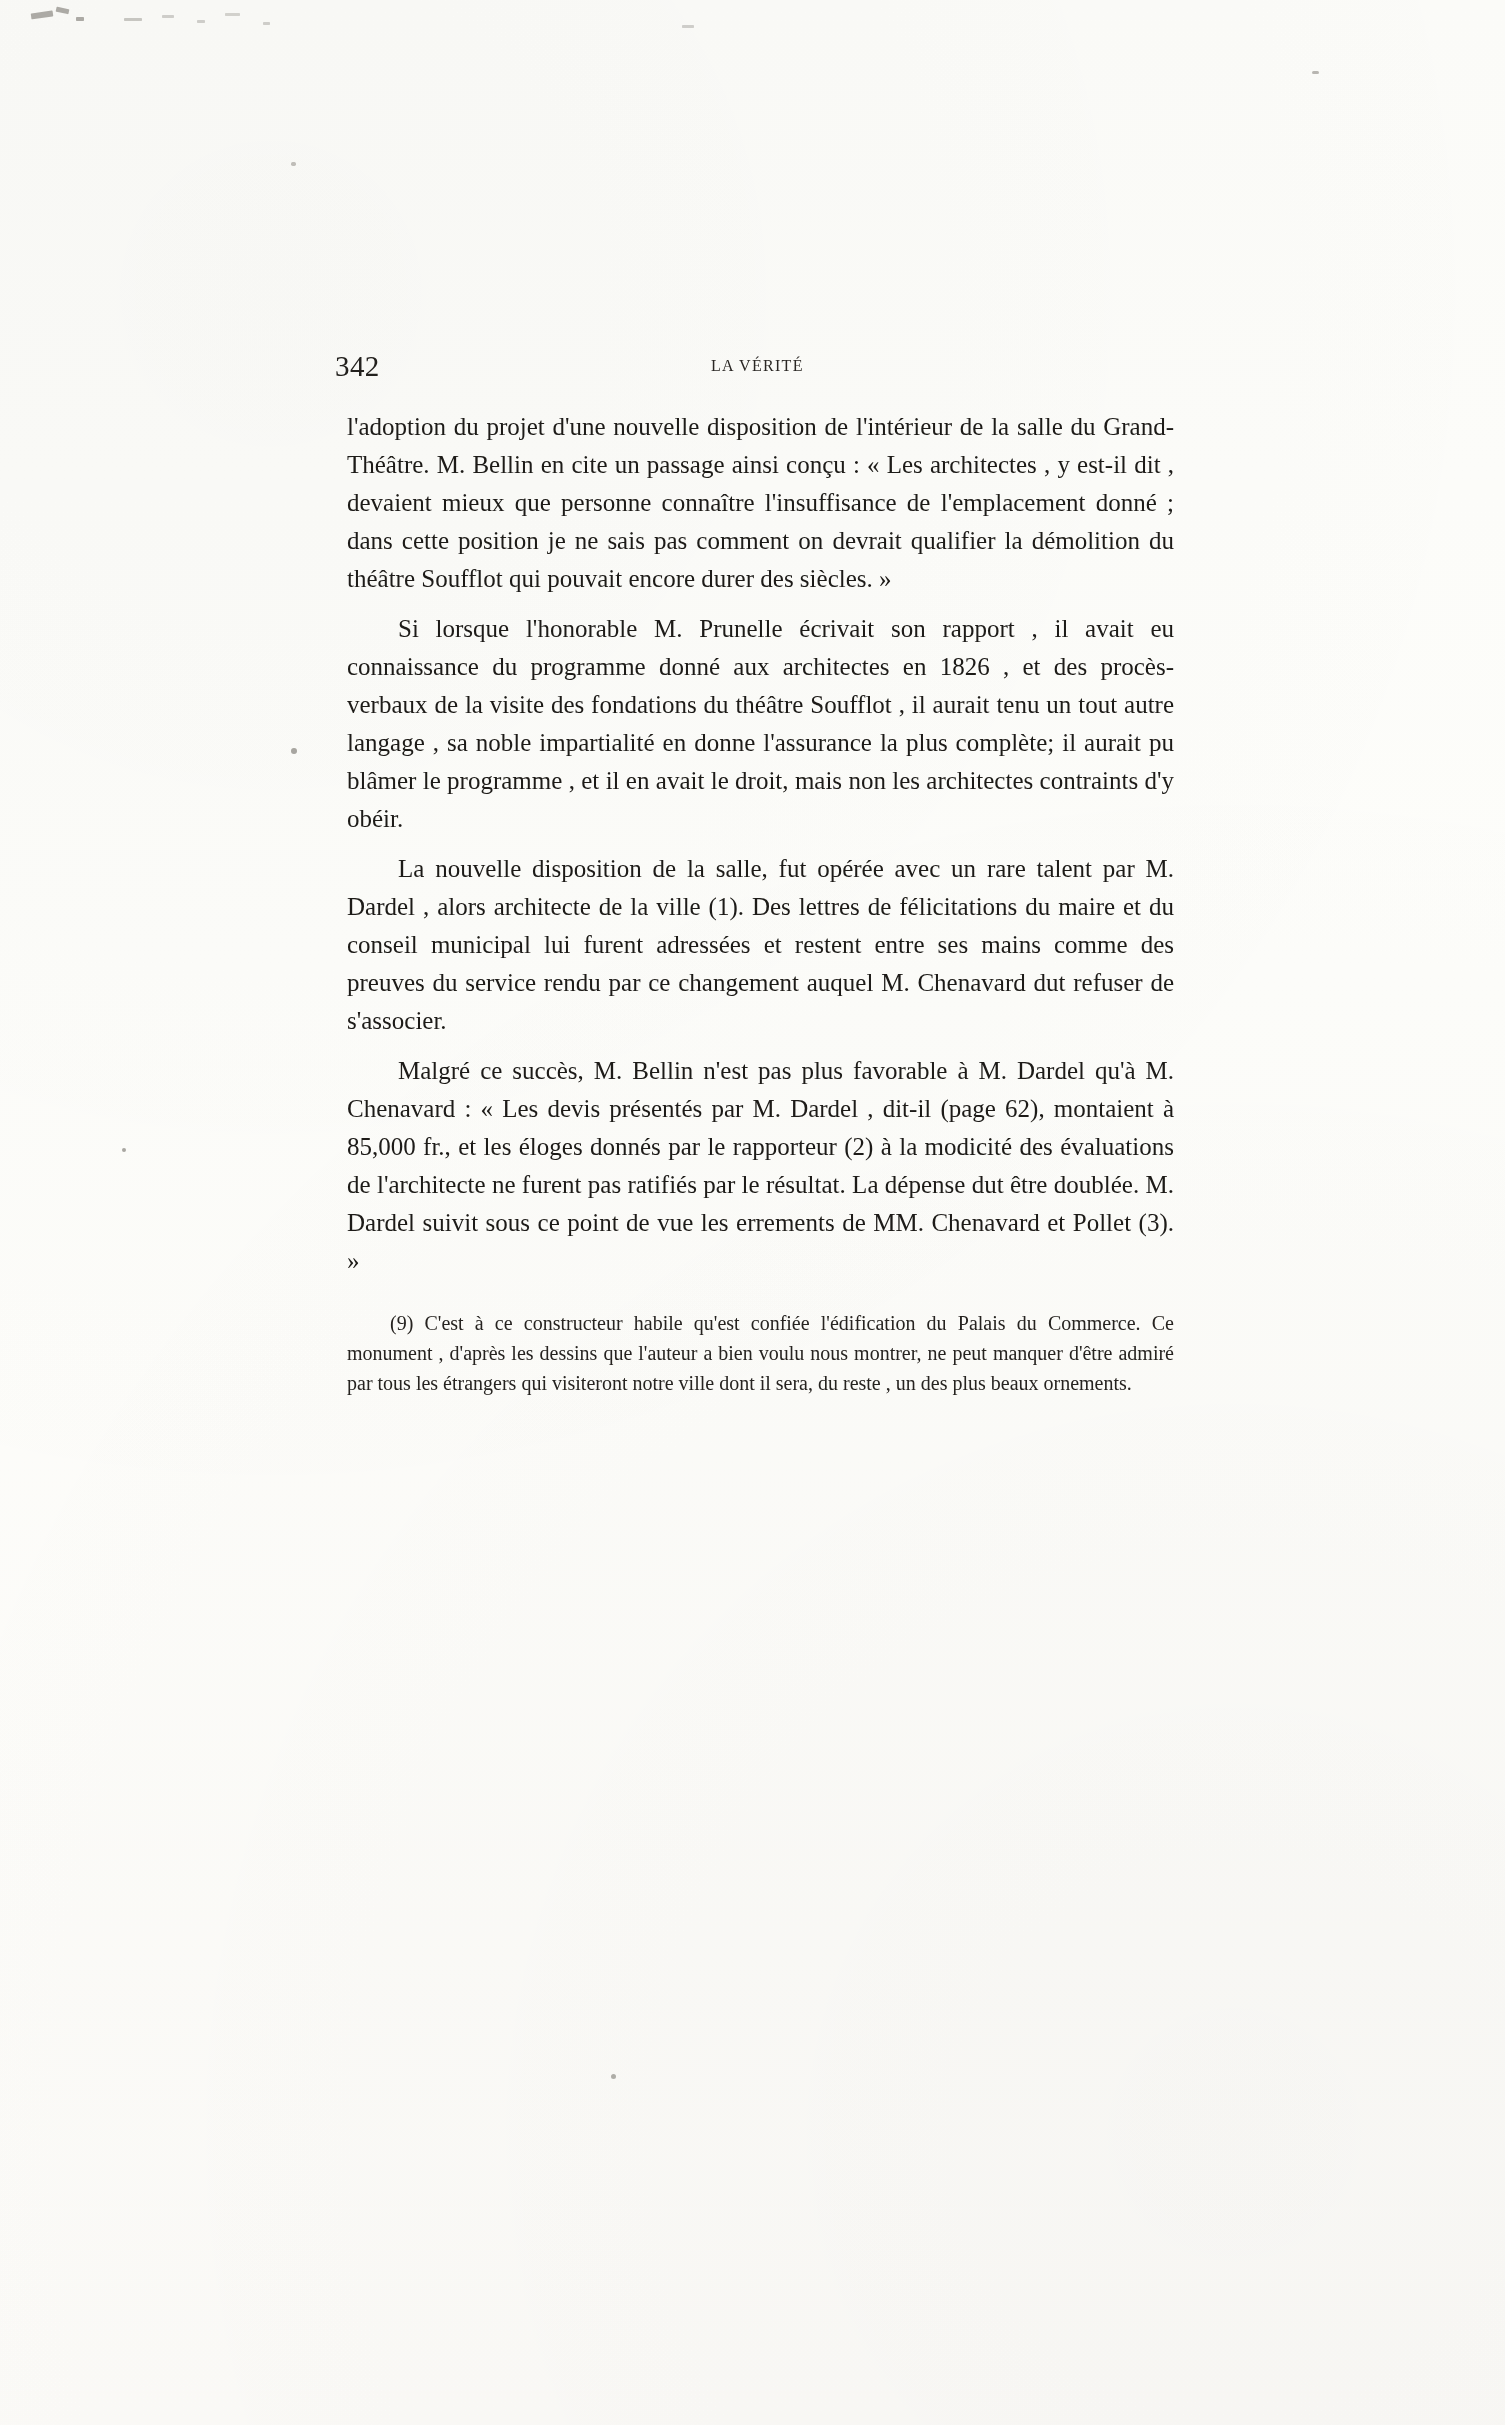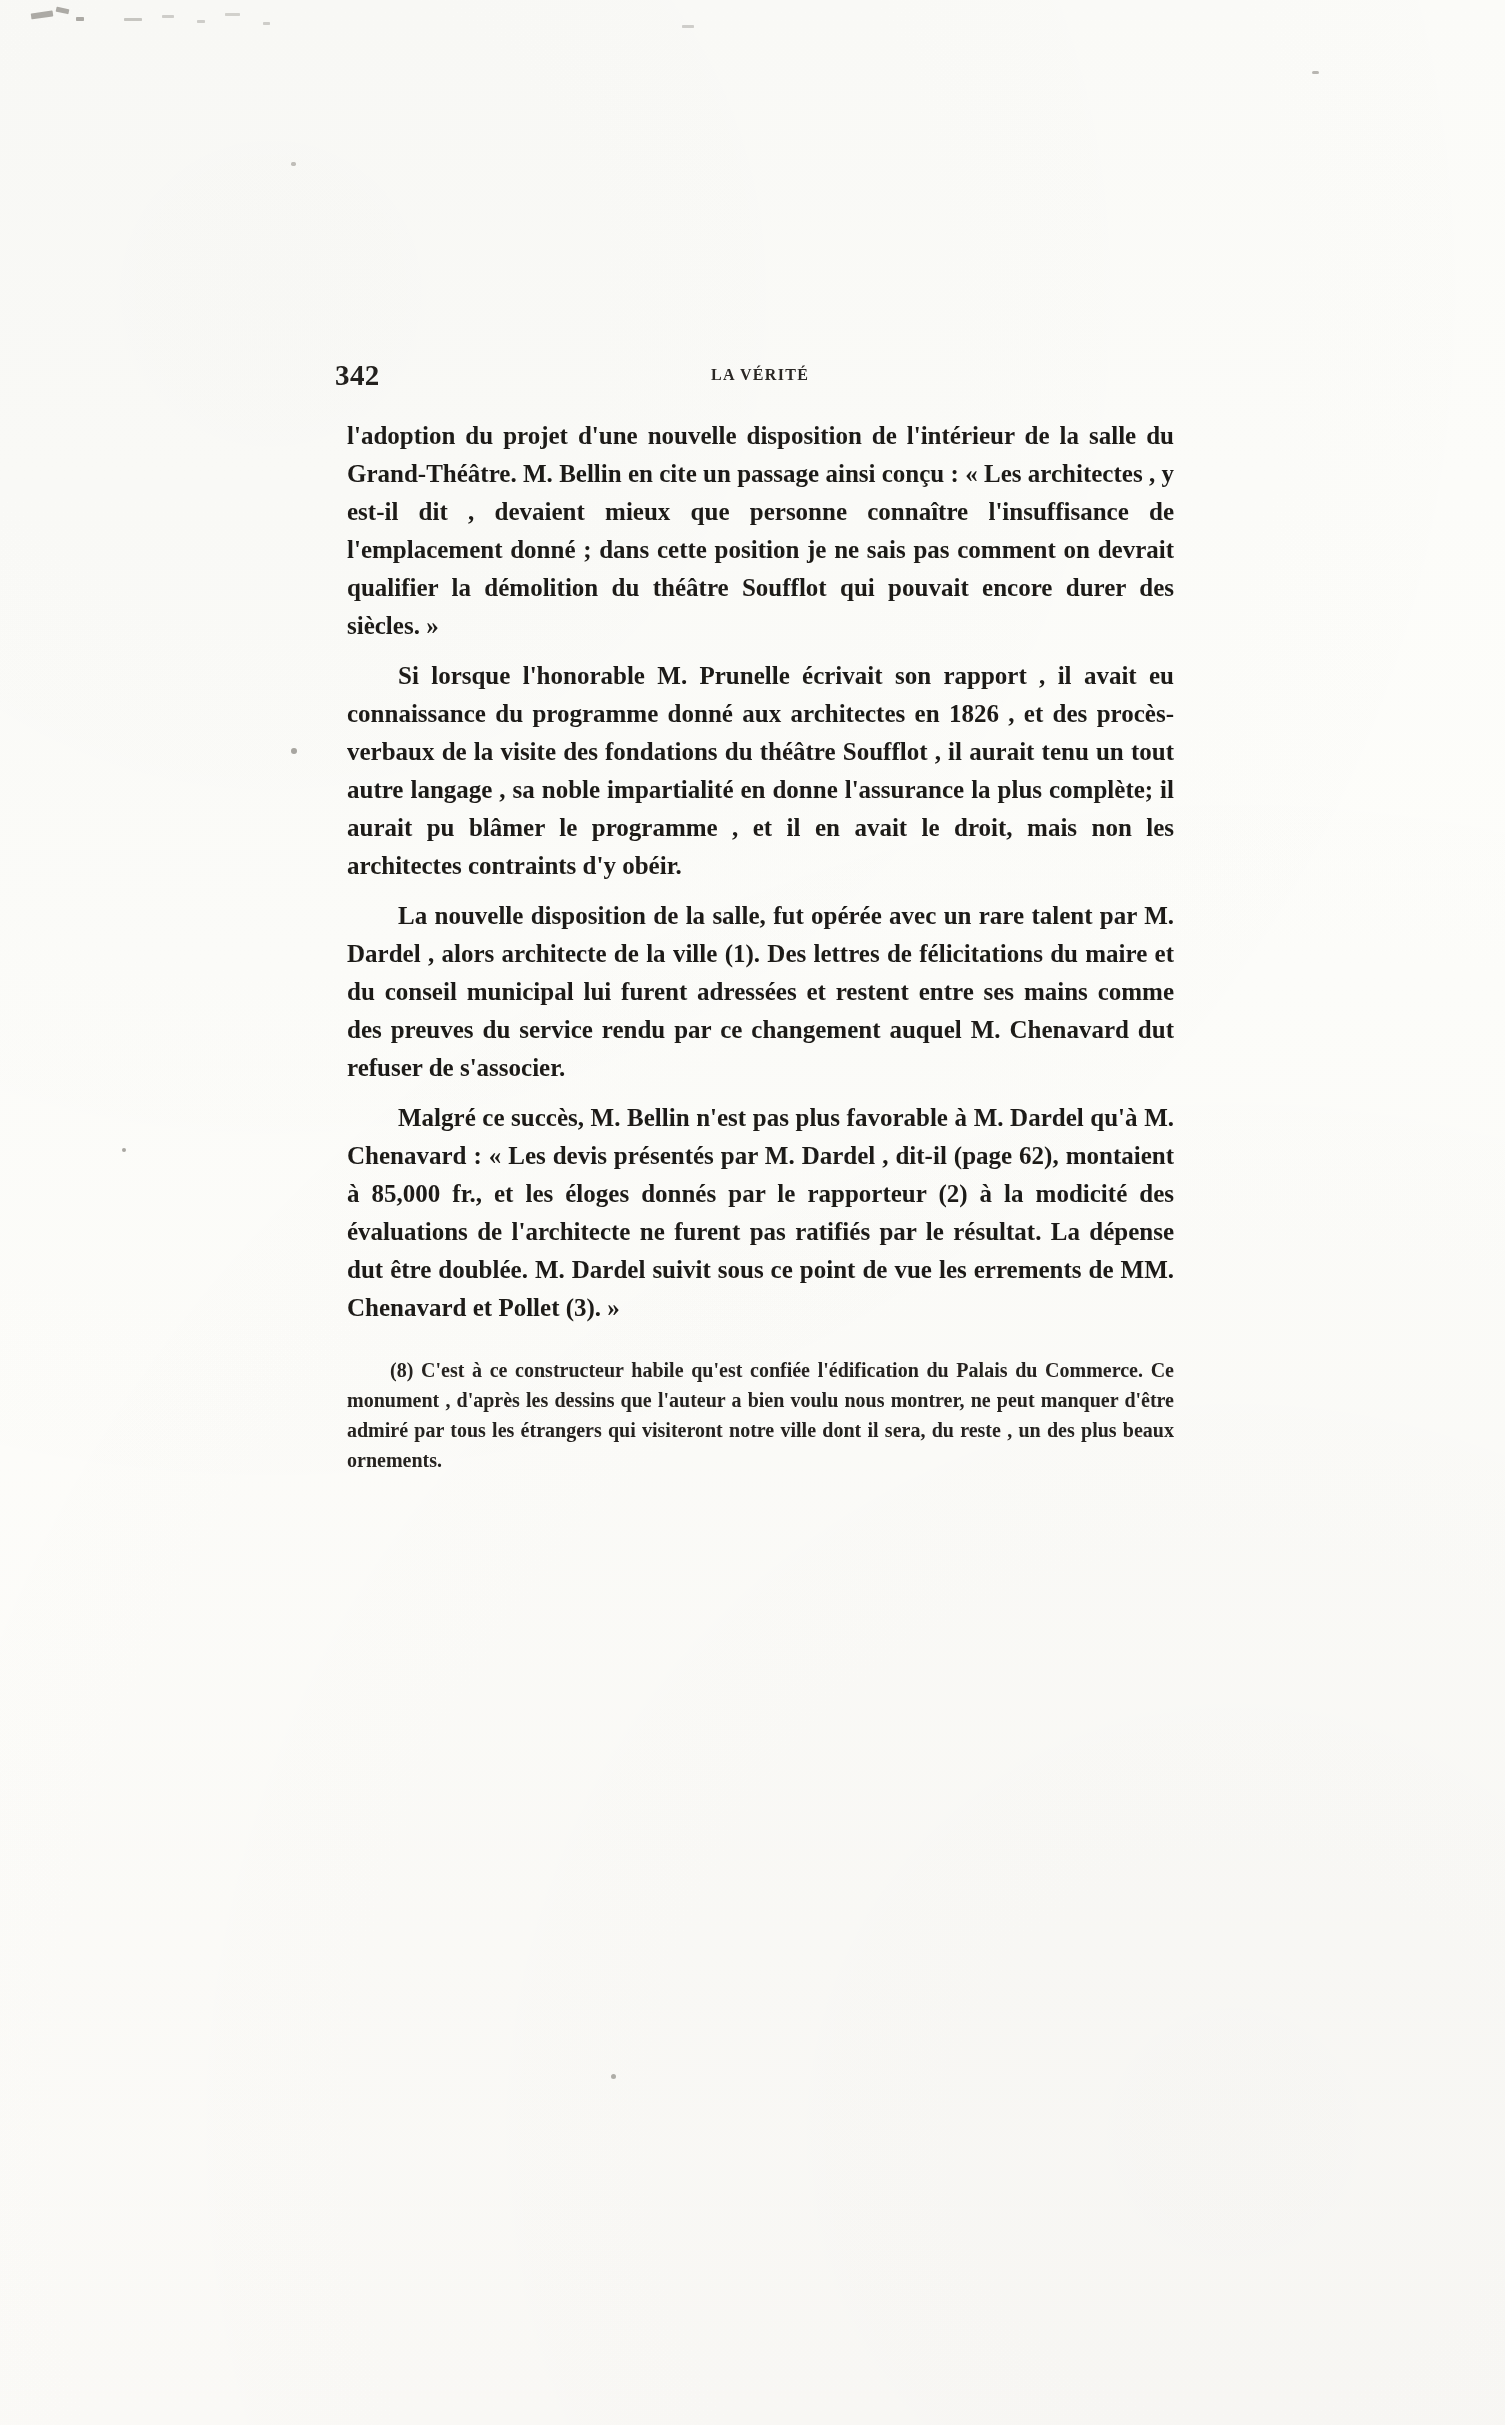--- a/index.html
+++ b/index.html
@@ -40,23 +40,22 @@
   .mark {
     position: absolute;
     background: #6e6a62;
     opacity: .55;
     border-radius: 0.8px;
   }
 
   .text-block {
     position: absolute;
     left: 335px;
-    top: 359px;
+    top: 350px;
     width: 851px;
-    font-weight: bold;
   }
 
   .head-row {
     position: relative;
     height: 46px;
     margin-bottom: 8.3px;
   }
   .folio {
     position: absolute;
     left: 0;
@@ -151,18 +150,18 @@
       <div class="folio">342</div>
       <div class="running-head">LA VÉRITÉ</div>
     </div>
 
     <p class="noind">l'adoption du projet d'une nouvelle disposition de l'intérieur de la salle du Grand-Théâtre. M. Bellin en cite un passage ainsi conçu : « Les architectes , y est-il dit , devaient mieux que personne connaître l'insuffisance de l'emplacement donné ; dans cette position je ne sais pas comment on devrait qualifier la démolition du théâtre Soufflot qui pouvait encore durer des siècles. »</p>
     <p class="ind">Si lorsque l'honorable M. Prunelle écrivait son rapport , il avait eu connaissance du programme donné aux architectes en 1826 , et des procès-verbaux de la visite des fondations du théâtre Soufflot , il aurait tenu un tout autre langage , sa noble impartialité en donne l'assurance la plus complète; il aurait pu blâmer le programme , et il en avait le droit, mais non les architectes contraints d'y obéir.</p>
     <p class="ind">La nouvelle disposition de la salle, fut opérée avec un rare talent par M. Dardel , alors architecte de la ville (1). Des lettres de félicitations du maire et du conseil municipal lui furent adressées et restent entre ses mains comme des preuves du service rendu par ce changement auquel M. Chenavard dut refuser de s'associer.</p>
     <p class="ind">Malgré ce succès, M. Bellin n'est pas plus favorable à M. Dardel qu'à M. Chenavard : « Les devis présentés par M. Dardel , dit-il (page 62), montaient à 85,000 fr., et les éloges donnés par le rapporteur (2) à la modicité des évaluations de l'architecte ne furent pas ratifiés par le résultat. La dépense dut être doublée. M. Dardel suivit sous ce point de vue les errements de MM. Chenavard et Pollet (3). »</p>
 
     <div class="notes">
-      <p>(8) C'est à ce constructeur habile qu'est confiée l'édification du Palais du Commerce. Ce monument , d'après les dessins que l'auteur a bien voulu nous montrer, ne peut manquer d'être admiré par tous les étrangers qui visiteront notre ville dont il sera, du reste , un des plus beaux ornements.</p>
+      <p>(9) C'est à ce constructeur habile qu'est confiée l'édification du Palais du Commerce. Ce monument , d'après les dessins que l'auteur a bien voulu nous montrer, ne peut manquer d'être admiré par tous les étrangers qui visiteront notre ville dont il sera, du reste , un des plus beaux ornements.</p>
     </div>
 
   </div>
 </div>
 
 
 </body></html>

